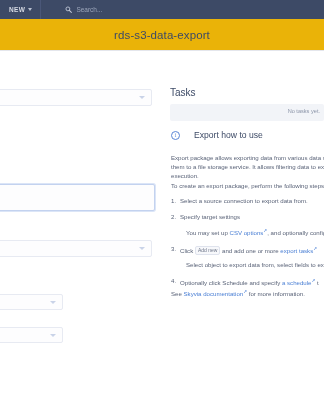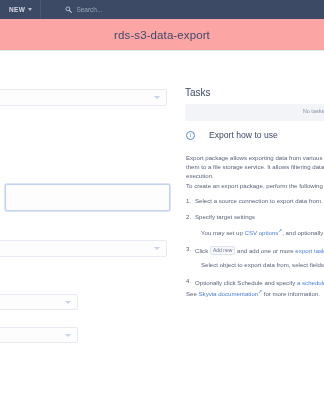--- a/index.html
+++ b/index.html
@@ -60,37 +60,37 @@
     color: #9ba5ba;
     font-size: 6.5px;
   }
   .nav-search svg { display: block; }
 
   
   .titleband {
     position: absolute;
     left: 0; top: 19px;
     width: 324px; height: 31px;
-    background: #fca5a5;
+    background: #eab308;
     border-bottom: 1px solid #e4e6ec;
     display: flex;
     align-items: center;
     justify-content: center;
   }
   .page-title {
     color: #3d4a66;
     font-size: 11.5px;
     font-weight: 400;
     letter-spacing: .1px;
   }
 
   
   .content {
     position: absolute;
-    left: 15px; top: 51px;
+    left: 0; top: 51px;
     width: 268px; height: 349px;
     background: #ffffff;
     border-radius: 11px;
   }
 
   
   .leftcol {
     position: absolute;
     left: -150px; top: 0;
     width: 310px;

